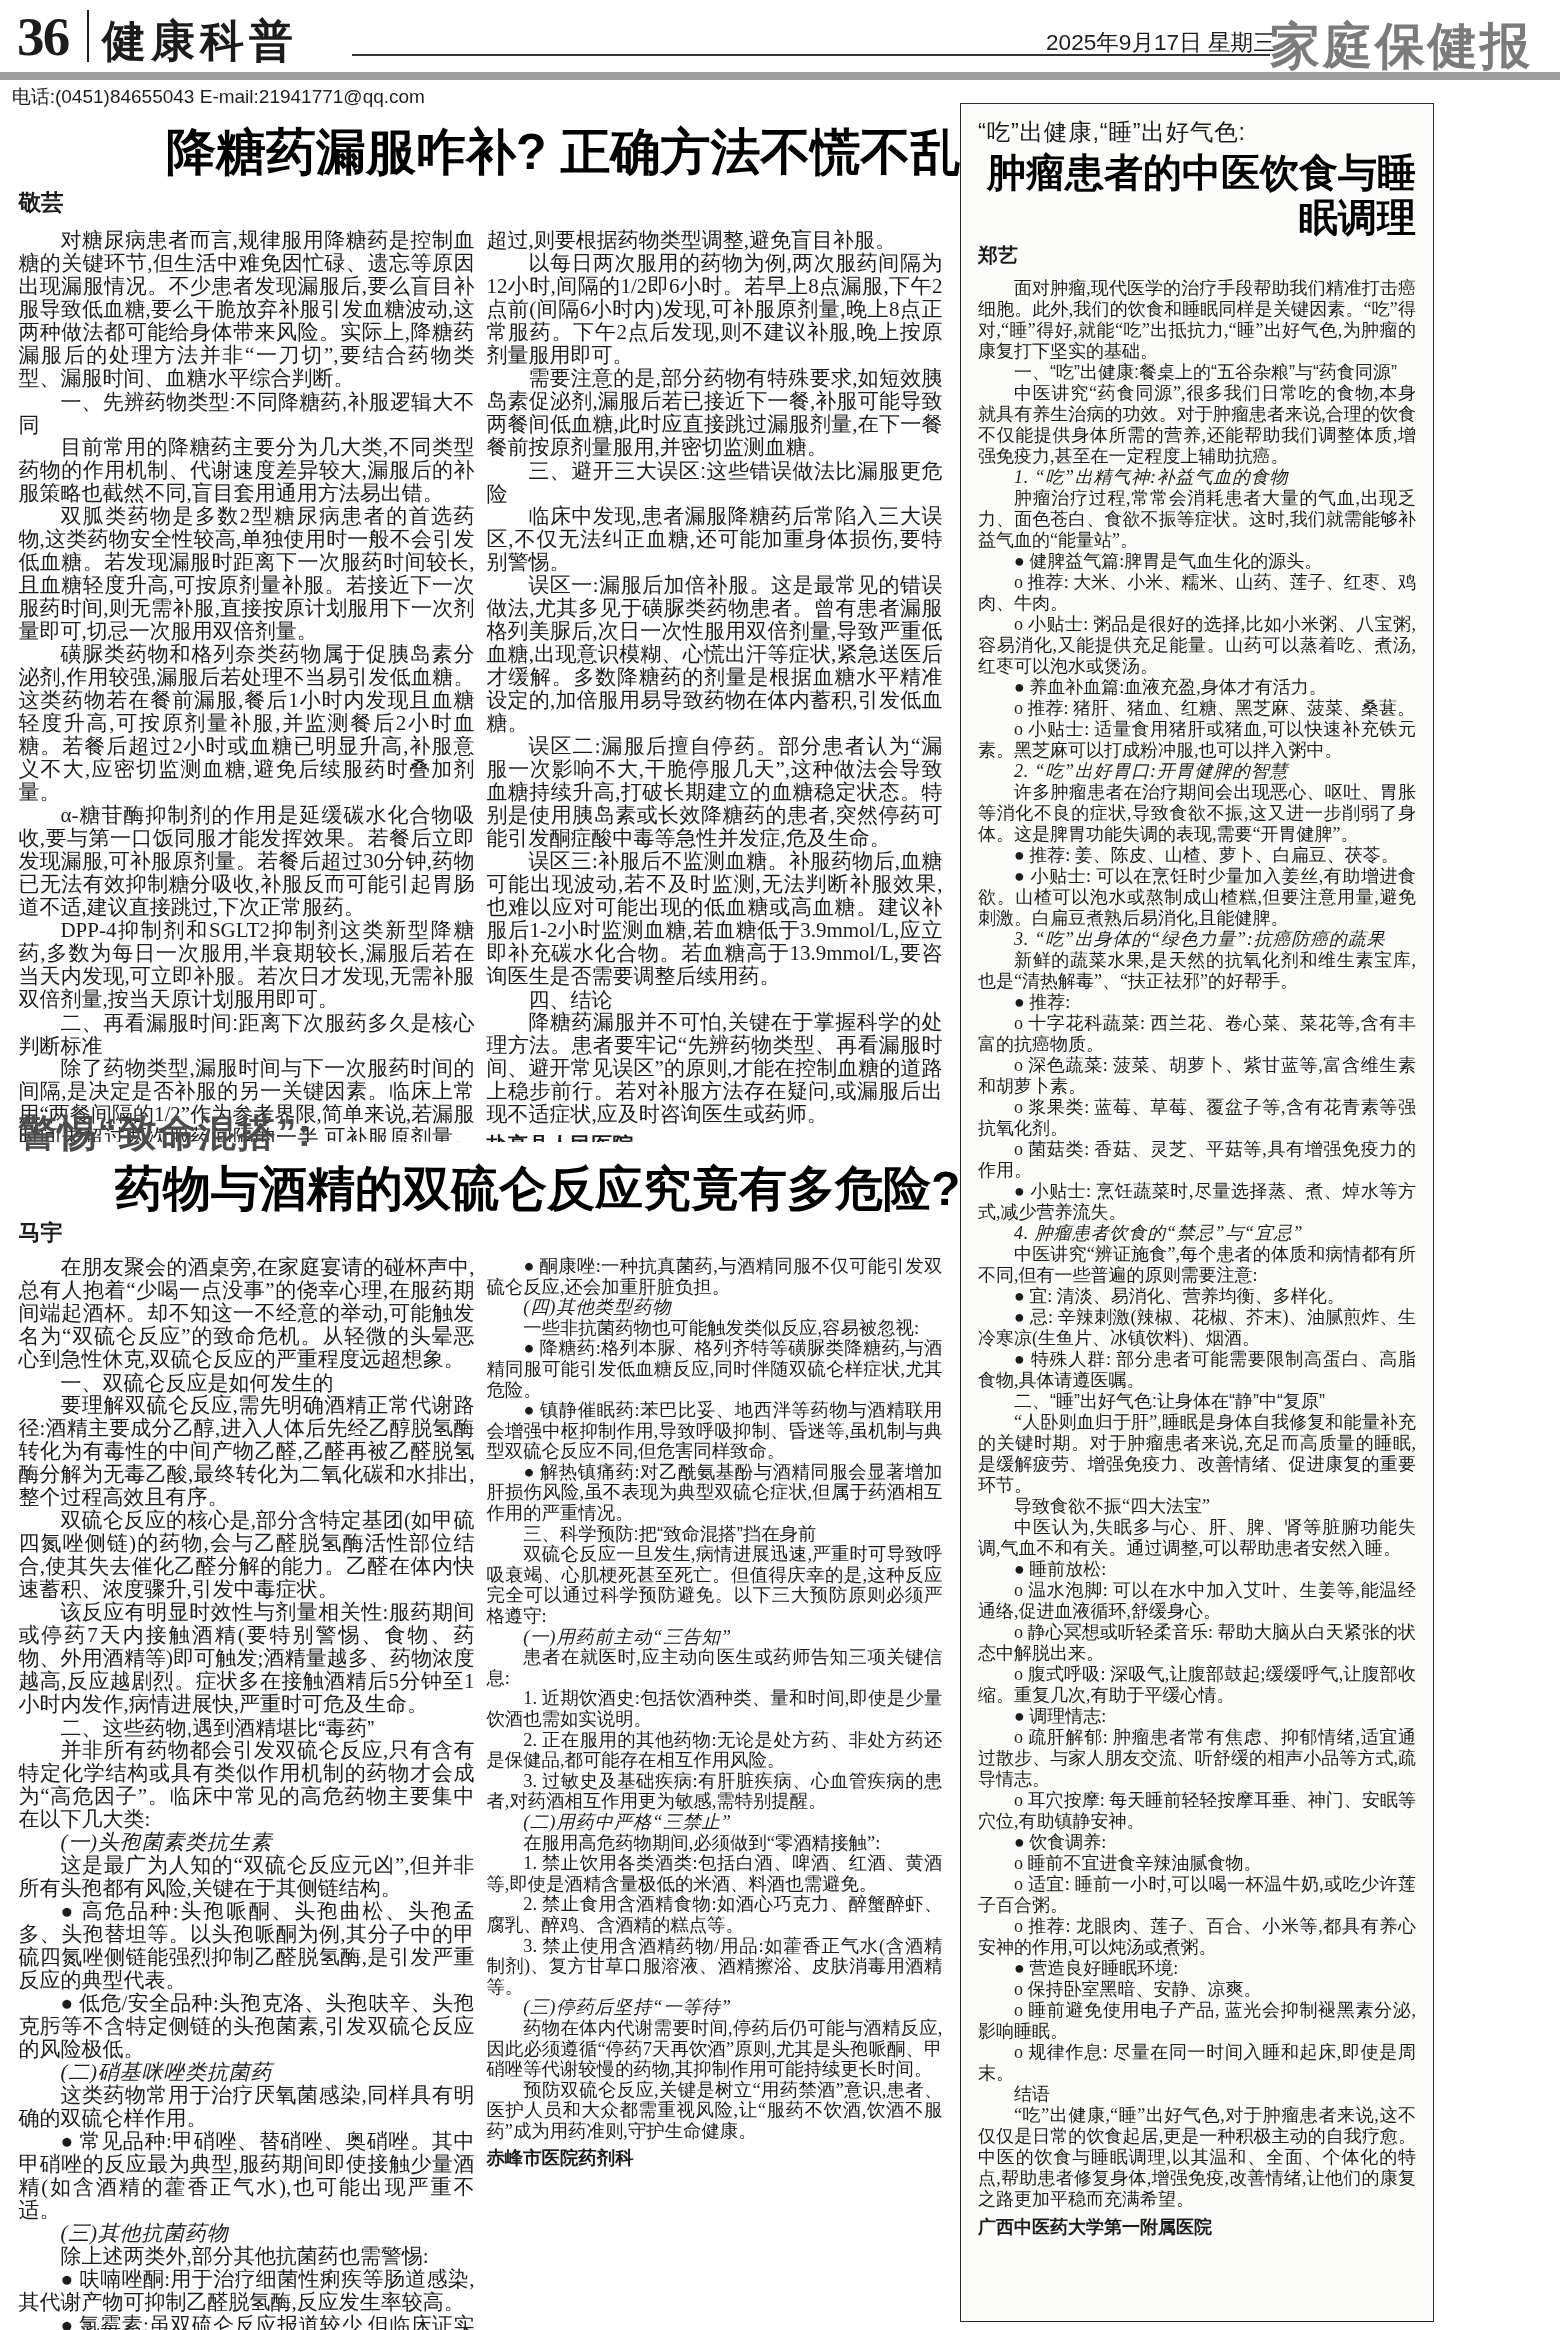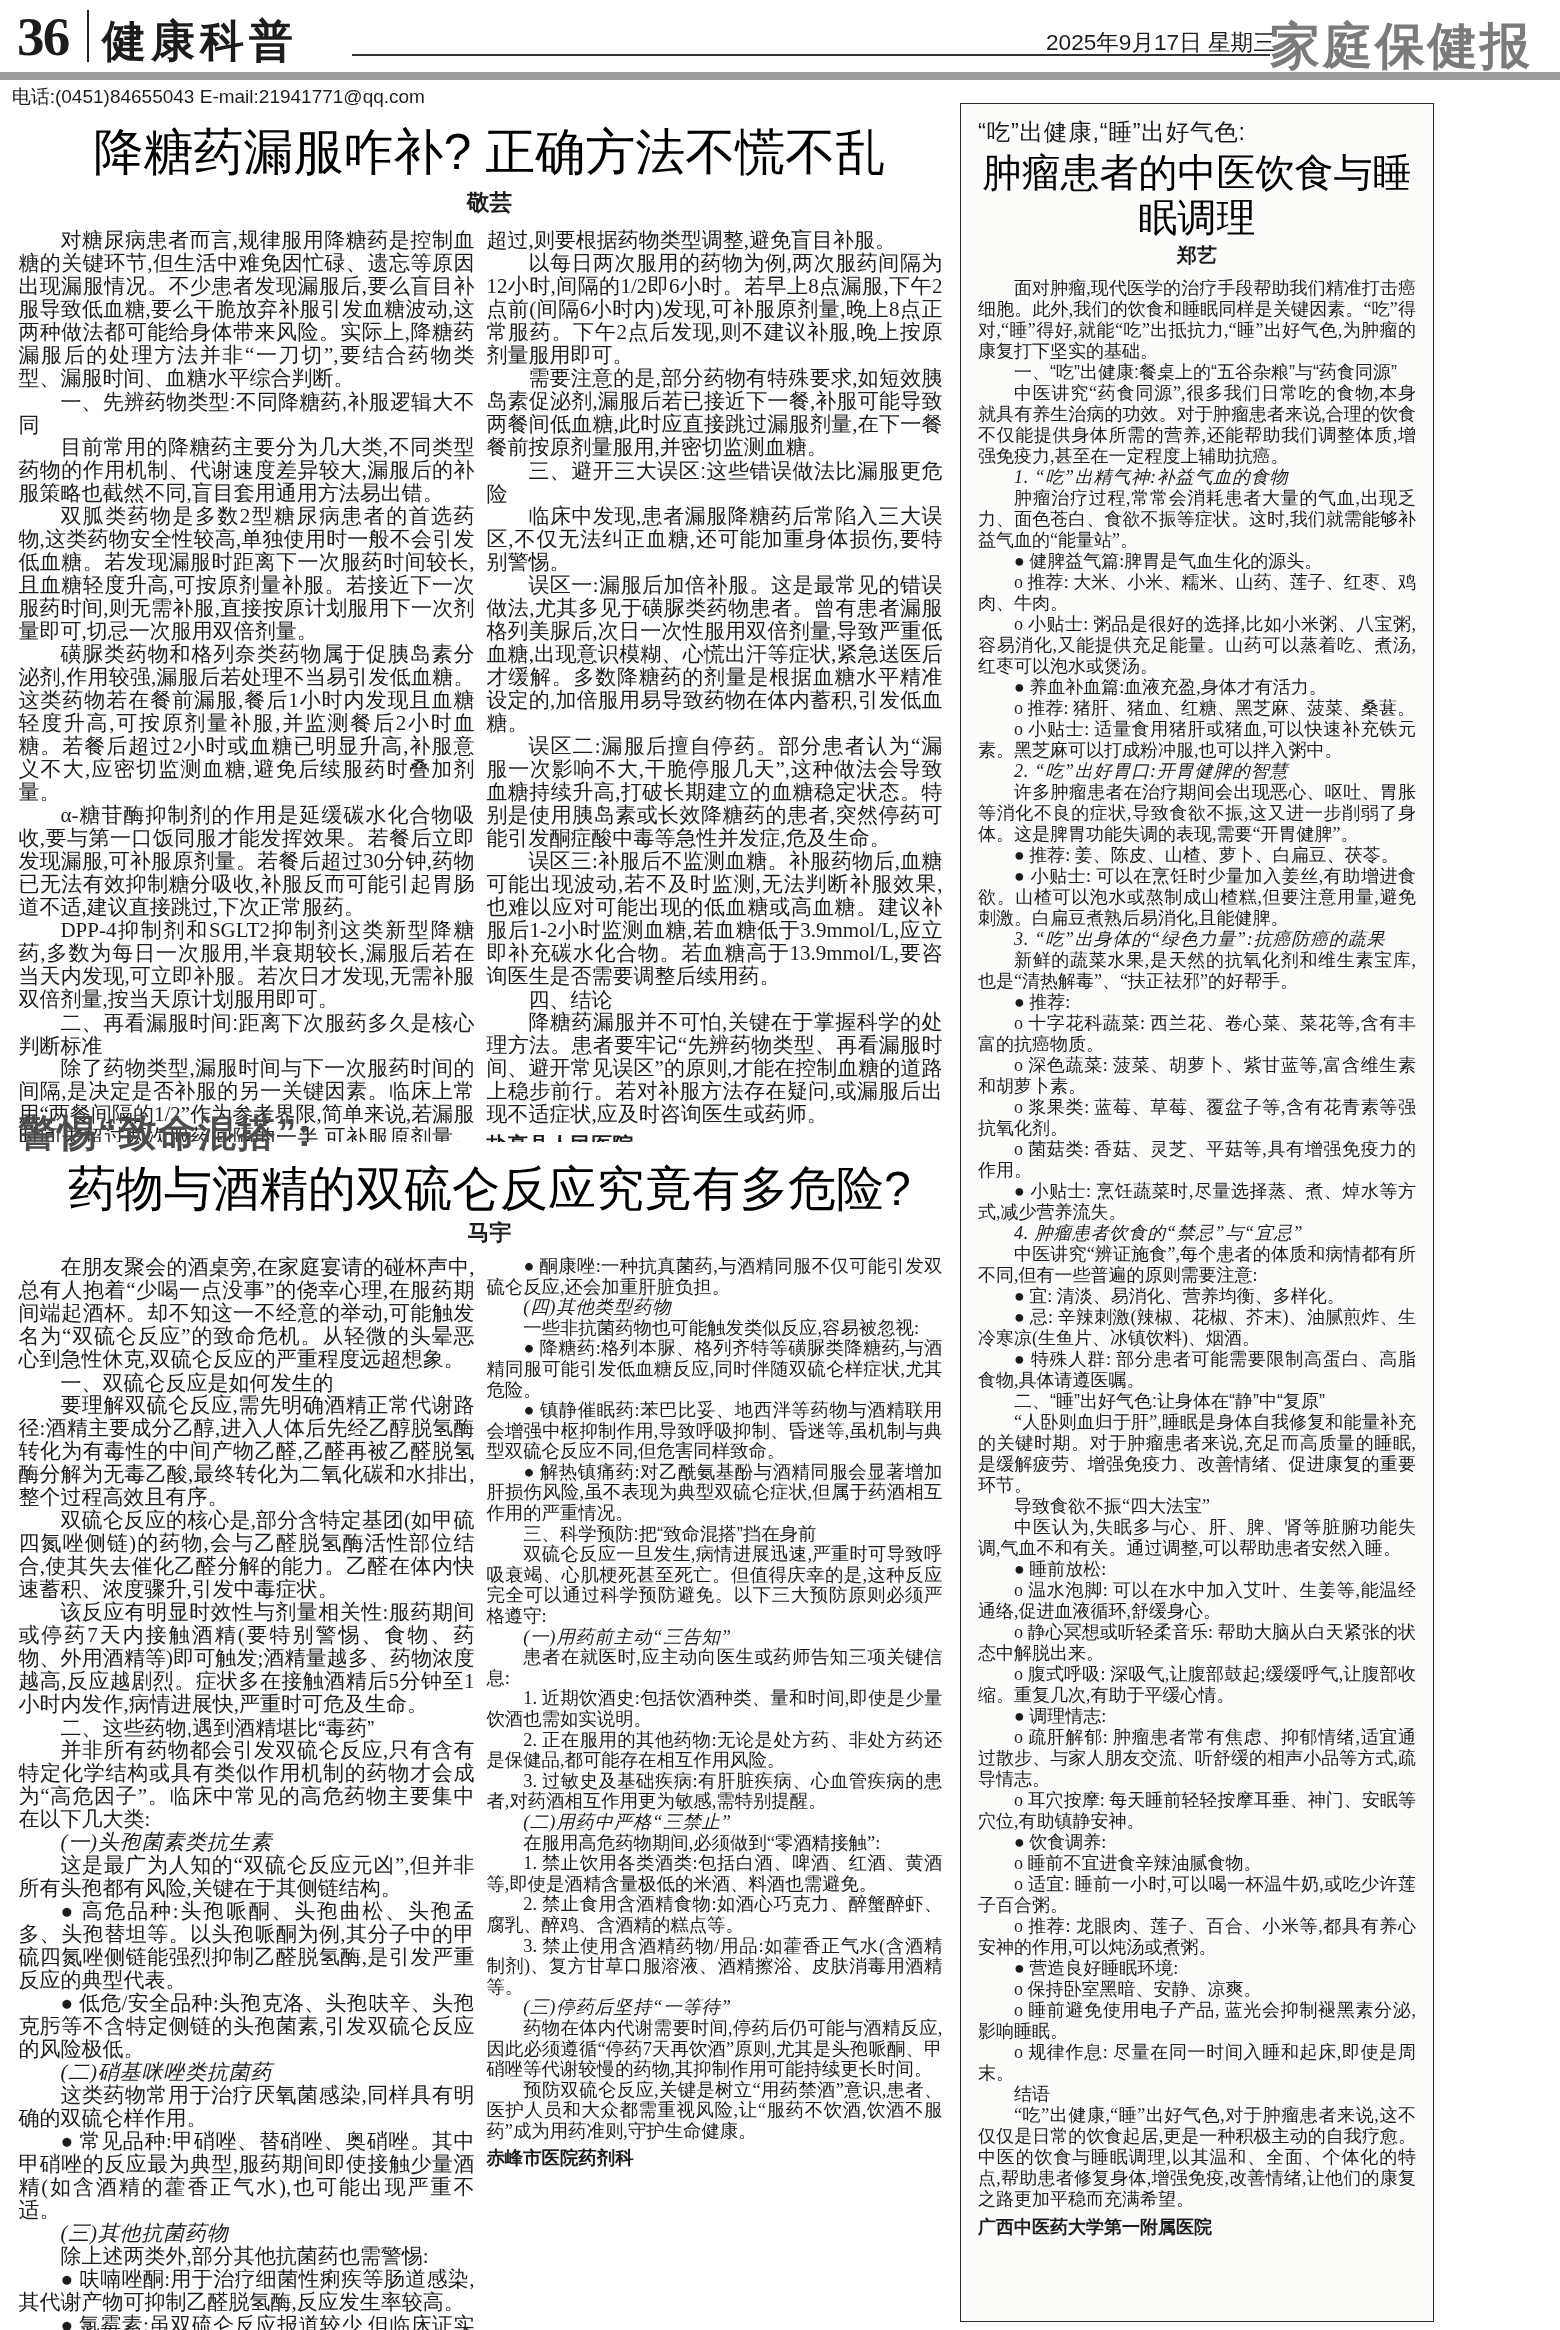--- a/index.html
+++ b/index.html
@@ -12,23 +12,23 @@
   .section-name{position:absolute;left:102px;top:11.7px;font-size:44px;font-weight:900;
                 font-family:"Liberation Sans", sans-serif;letter-spacing:5px;}
   .head-hrule{position:absolute;left:352px;top:54px;width:918px;height:1.7px;background:#333;}
   .head-date{position:absolute;left:1046px;top:27px;font-size:22.6px;font-family:"Liberation Sans", sans-serif;}
   .masthead{position:absolute;left:1270px;top:13.4px;font-size:50px;font-weight:900;color:#7b7b7b;
             font-family:"Liberation Sans", sans-serif;letter-spacing:2.5px;}
   .head-graybar{position:absolute;left:0;top:72px;width:1560px;height:7.5px;background:#9d9d9d;}
   .contact{position:absolute;left:11.7px;top:84px;font-size:19px;font-family:"Liberation Sans", sans-serif;}
 
   
-  .art-title{font-weight:400;font-family:"Liberation Sans", sans-serif;text-align:center;
+  .art-title{font-weight:700;font-family:"Liberation Sans", sans-serif;text-align:right;
              line-height:1.15;margin:0;color:#000;}
-  .art-author{text-align:center;font-weight:700;font-family:"Liberation Sans", sans-serif;margin:5px 0 0 0;}
+  .art-author{font-weight:700;font-family:"Liberation Sans", sans-serif;margin:5px 0 0 0;}
   .cols{display:flex;gap:12px;}
   .col{flex:0 0 456px;width:456px;overflow:hidden;}
   .para{margin:0;text-align:justify;text-indent:2em;}
   .para.cont{text-indent:0;}
   .para.h{font-family:"Liberation Sans", sans-serif;font-weight:400;}
   .para.kai{font-style:italic;letter-spacing:0.8px;}
   .para.sig{text-indent:0;text-align:left;font-family:"Liberation Sans", sans-serif;font-weight:700;margin-top:6.7px;}
 
   
   .article1{position:absolute;left:18.4px;top:124px;width:942px;}

